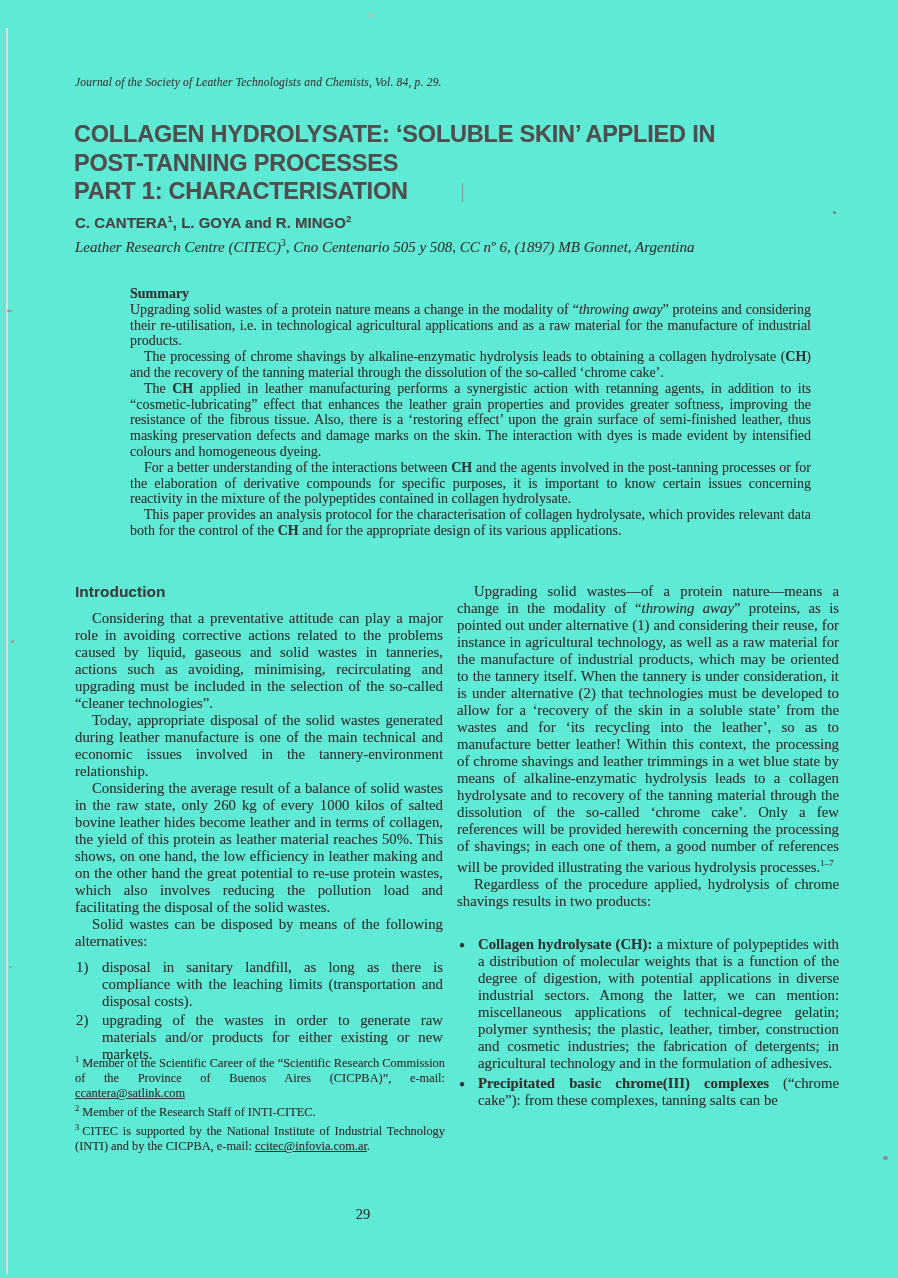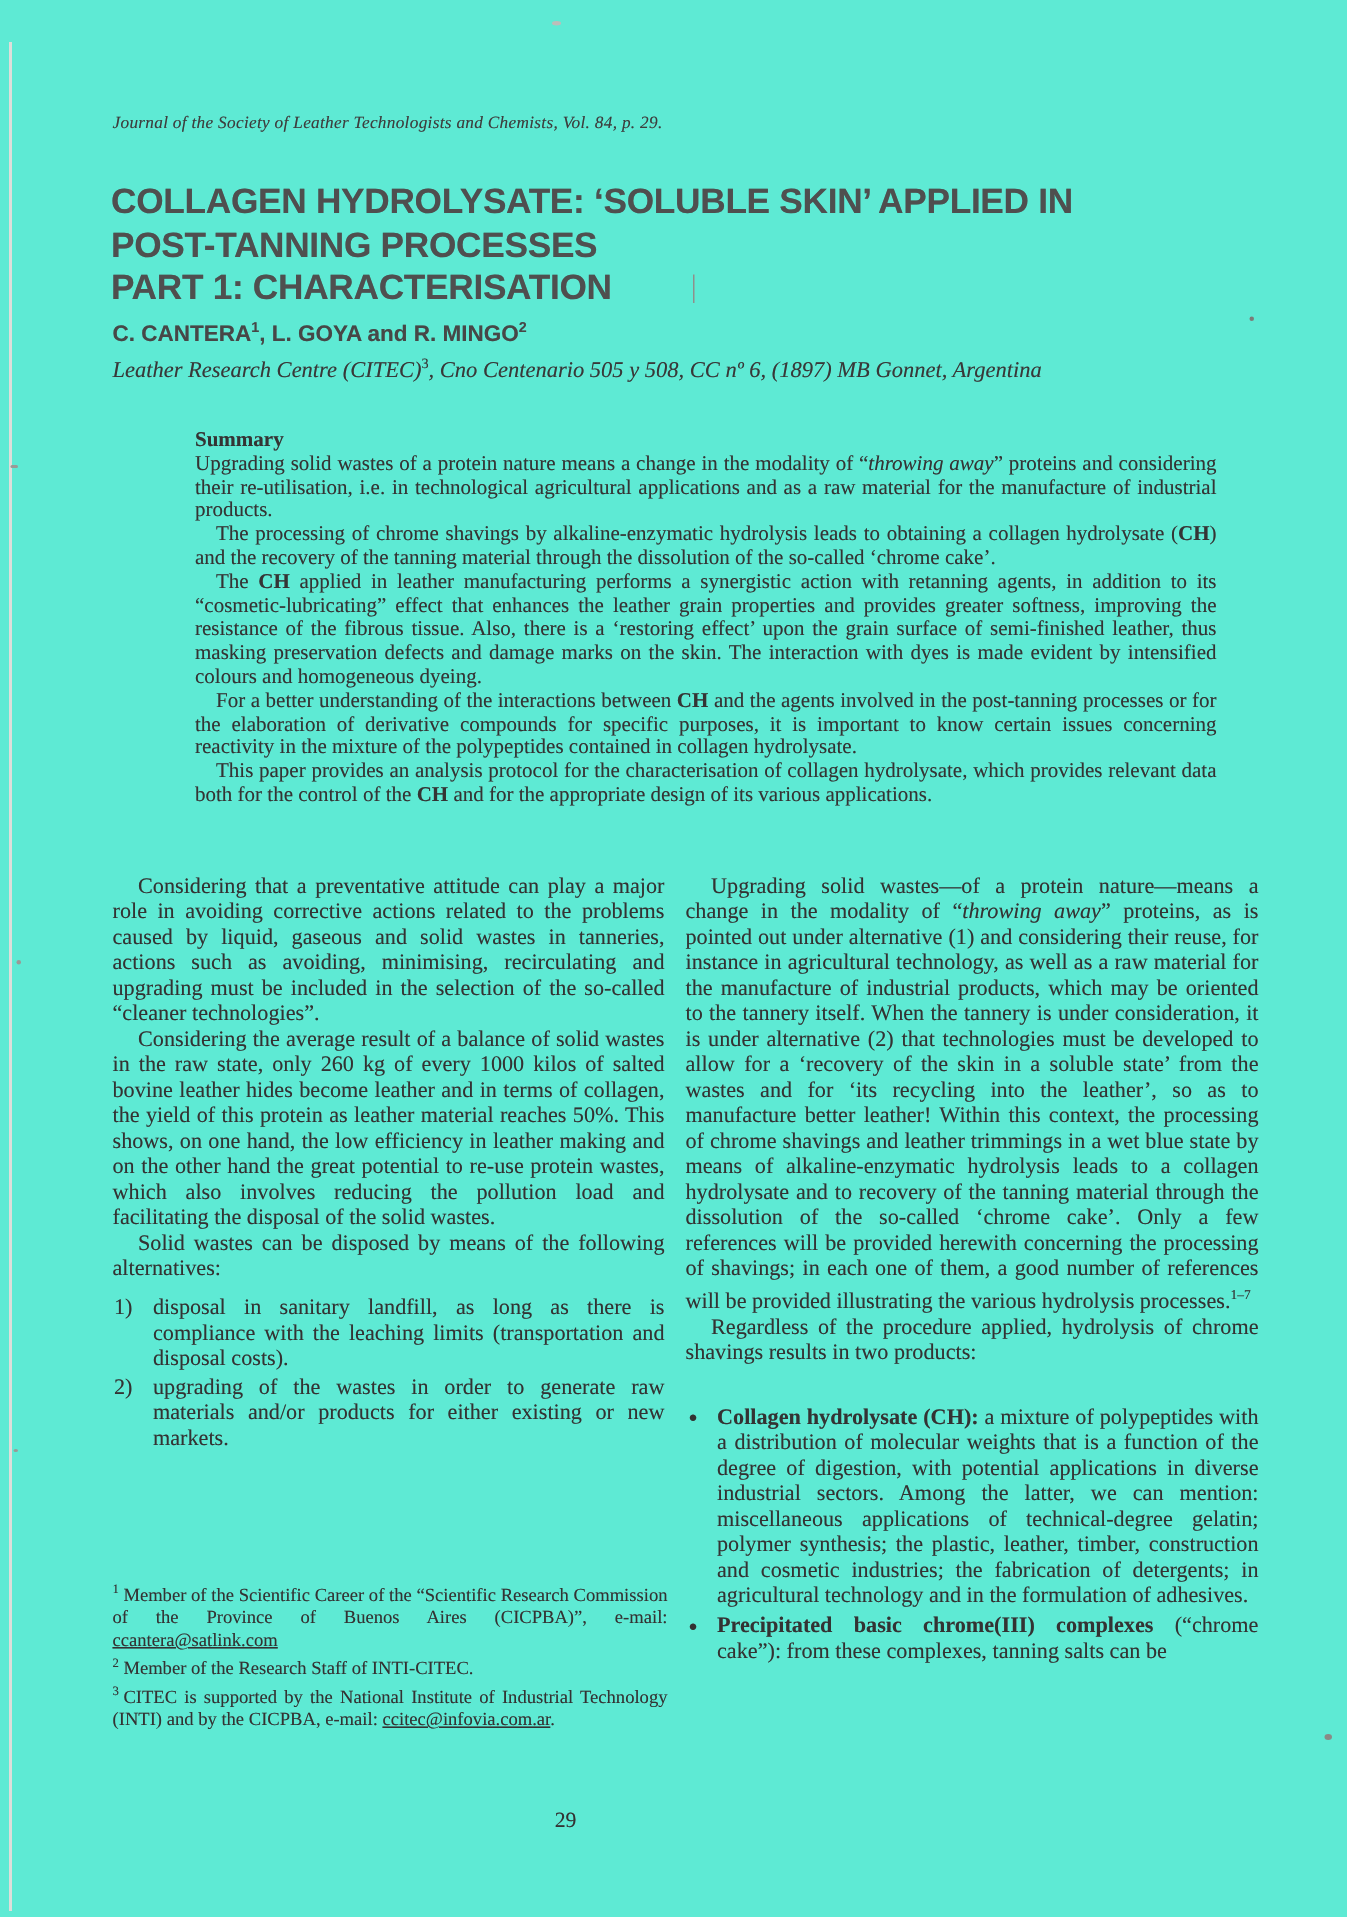--- a/index.html
+++ b/index.html
@@ -56,21 +56,21 @@
   .bullets { margin-top:26px; }
   .bi { position:relative; padding-left:21px; margin-top:3px; }
   .bullet { position:absolute; left:2px; top:0; font-size:10px; }
 
   .footnotes { position:absolute; left:75px; top:1052px; width:370px;
                font-family:"Liberation Serif", serif; font-size:12.4px; line-height:15px;
                color:#333; text-align:justify; }
   .fn sup { font-size:8.5px; margin-right:3px; }
   .email { text-decoration:underline; }
 
-  .pagenum { position:absolute; left:14px; top:1206px; width:726px; text-align:center;
+  .pagenum { position:absolute; left:0; top:1206px; width:726px; text-align:center;
              font:14.5px "Liberation Serif", serif; color:#333; }
 </style>
 </head>
 <body>
 
 <div class="page">
 
   <div class="edge-line"></div>
   <div class="speck s1"></div>
   <div class="speck s2"></div>
@@ -95,21 +95,23 @@
   <div class="summary">
     <div class="sum-head">Summary</div>
     <p class="first"><span>Upgrading solid wastes of a protein nature means a change in the modality of “</span><i>throwing away</i><span>” proteins and considering their re-utilisation, i.e. in technological agricultural applications and as a raw material for the manufacture of industrial products.</span></p>
     <p><span>The processing of chrome shavings by alkaline-enzymatic hydrolysis leads to obtaining a collagen hydrolysate (</span><b>CH</b><span>) and the recovery of the tanning material through the dissolution of the so-called ‘chrome cake’.</span></p>
     <p><span>The </span><b>CH</b><span> applied in leather manufacturing performs a synergistic action with retanning agents, in addition to its “cosmetic-lubricating” effect that enhances the leather grain properties and provides greater softness, improving the resistance of the fibrous tissue. Also, there is a ‘restoring effect’ upon the grain surface of semi-finished leather, thus masking preservation defects and damage marks on the skin. The interaction with dyes is made evident by intensified colours and homogeneous dyeing.</span></p>
     <p><span>For a better understanding of the interactions between </span><b>CH</b><span> and the agents involved in the post-tanning processes or for the elaboration of derivative compounds for specific purposes, it is important to know certain issues concerning reactivity in the mixture of the polypeptides contained in collagen hydrolysate.</span></p>
     <p><span>This paper provides an analysis protocol for the characterisation of collagen hydrolysate, which provides relevant data both for the control of the </span><b>CH</b><span> and for the appropriate design of its various applications.</span></p>
   </div>
 
   <div class="col left">
+    <div class="intro-head">Introduction</div>
     <p>Considering that a preventative attitude can play a major role in avoiding corrective actions related to the problems caused by liquid, gaseous and solid wastes in tanneries, actions such as avoiding, minimising, recirculating and upgrading must be included in the selection of the so-called “cleaner technologies”.</p>
+    <p>Today, appropriate disposal of the solid wastes generated during leather manufacture is one of the main technical and economic issues involved in the tannery-environment relationship.</p>
     <p>Considering the average result of a balance of solid wastes in the raw state, only 260 kg of every 1000 kilos of salted bovine leather hides become leather and in terms of collagen, the yield of this protein as leather material reaches 50%. This shows, on one hand, the low efficiency in leather making and on the other hand the great potential to re-use protein wastes, which also involves reducing the pollution load and facilitating the disposal of the solid wastes.</p>
     <p>Solid wastes can be disposed by means of the following alternatives:</p>
     <div class="numlist">
       <div class="ni"><span class="nm">1)</span><span>disposal in sanitary landfill, as long as there is compliance with the leaching limits (transportation and disposal costs).</span></div>
       <div class="ni"><span class="nm">2)</span><span>upgrading of the wastes in order to generate raw materials and/or products for either existing or new markets.</span></div>
     </div>
   </div>
 
   <div class="col right">
     <p><span>Upgrading solid wastes—of a protein nature—means a change in the modality of “</span><i>throwing away</i><span>” proteins, as is pointed out under alternative (1) and considering their reuse, for instance in agricultural technology, as well as a raw material for the manufacture of industrial products, which may be oriented to the tannery itself. When the tannery is under consideration, it is under alternative (2) that technologies must be developed to allow for a ‘recovery of the skin in a soluble state’ from the wastes and for ‘its recycling into the leather’, so as to manufacture better leather! Within this context, the processing of chrome shavings and leather trimmings in a wet blue state by means of alkaline-enzymatic hydrolysis leads to a collagen hydrolysate and to recovery of the tanning material through the dissolution of the so-called ‘chrome cake’. Only a few references will be provided herewith concerning the processing of shavings; in each one of them, a good number of references will be provided illustrating the various hydrolysis processes.</span><sup>1–7</sup></p>

